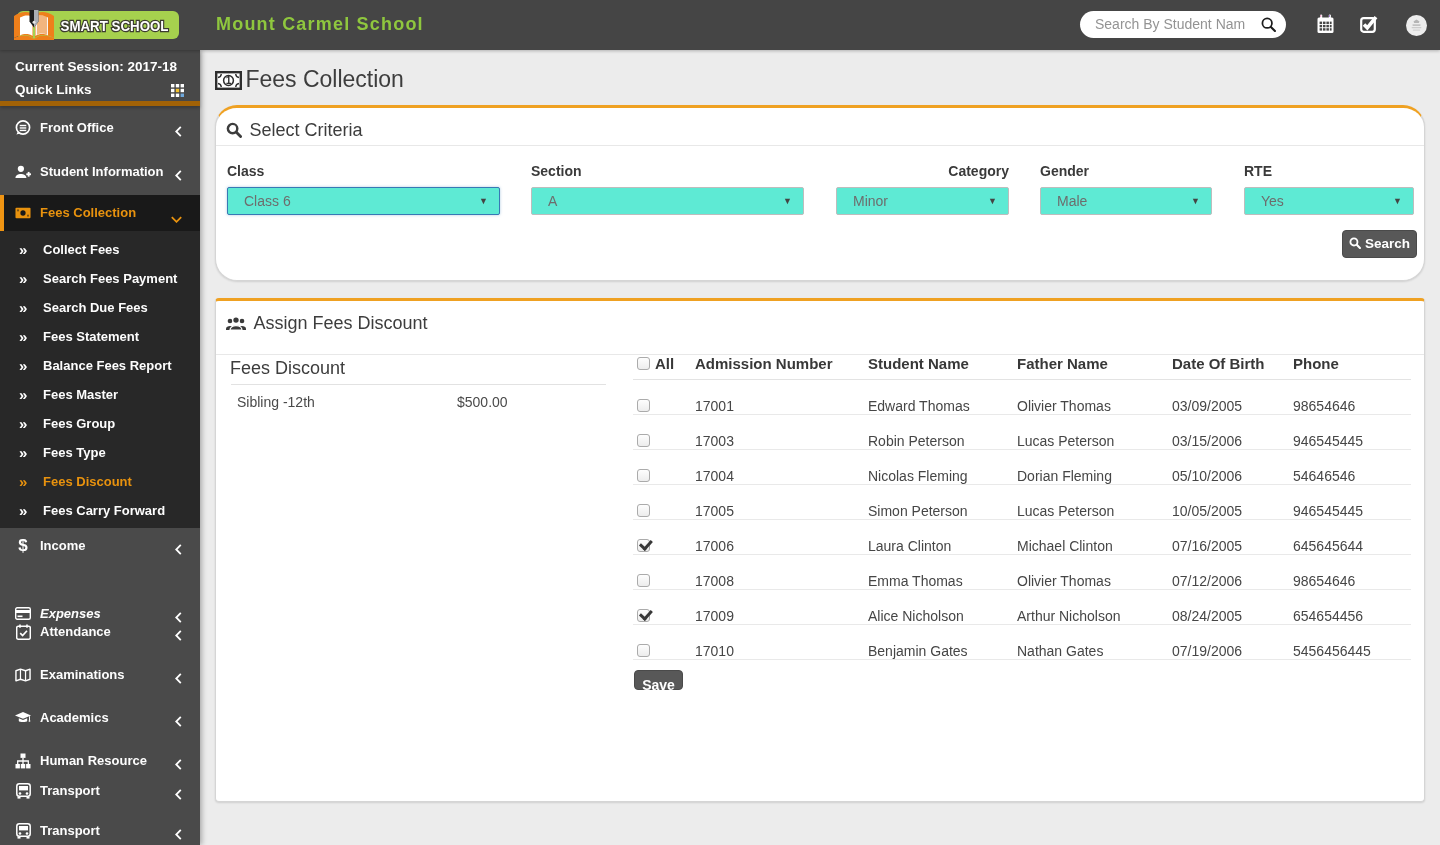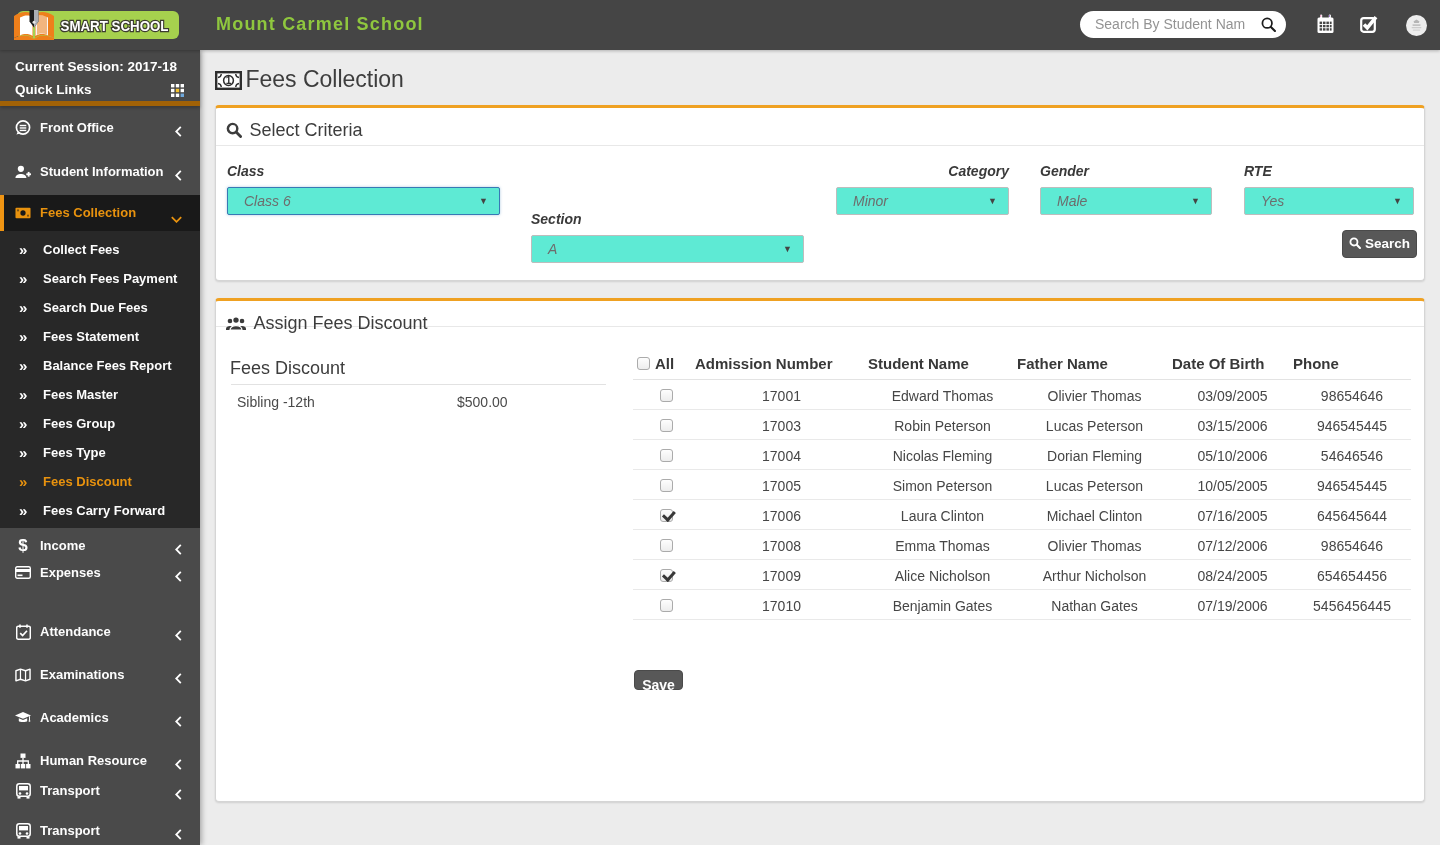--- a/index.html
+++ b/index.html
@@ -38,45 +38,45 @@
   .sitem .arr { position:absolute; left:19px; top:0; line-height:29px; font-size:15px; font-weight:bold; color:#fff; }
   .sitem .lbl { position:absolute; left:43px; top:0; line-height:29px; font-size:13px; font-weight:bold; color:#fdfdfd; }
   .sitem.on .arr, .sitem.on .lbl { color:#e8920e; }
 
   
   .content { position:absolute; left:200px; top:50px; width:1240px; height:795px; background:#ececec; }
   .pagetitle { position:absolute; left:15px; top:16px; height:32px; font-size:23px; color:#3d3d3d; }
   .pagetitle svg { vertical-align:-3px; margin-right:7px; }
 
   .card { position:absolute; left:15px; width:1210px; background:#fff; border:1px solid #d5d5d5; border-top:3px solid #efa122; border-radius:4px; box-shadow:0 1px 2px rgba(0,0,0,0.12); }
-  .card1 { top:55px; height:176px; }
+  .card1 { top:55px; height:176px;border-radius:22px; }
   .card2 { top:248px; height:504px; }
   .card-h { position:relative; height:38px; border-bottom:1px solid #e8e8e8; padding:12px 0 0 10px; }
   .card-h .t { line-height:20px; font-size:18px; color:#3d3d3d; }
-  .card2 .card-h { height:26px; }
+  .card2 .card-h { height:54px; }
   .card-h svg { vertical-align:-2px; margin-right:3px; }
 
-  .fgroup { position:absolute; top:55px;font-style:italic; }
+  .fgroup { position:absolute; top:55px; }
   .fgroup label { display:block; font-size:14px; font-weight:bold; color:#3a3a3a; line-height:16px; margin-bottom:8px; }
   .sel { position:relative; height:28px; border:1px solid #bdbdbd; border-radius:2px; background:#5eead4; }
   .sel.blue { border:1px solid #3879b5; box-shadow:0 0 3px rgba(56,121,181,0.4); }
   .sel .v { position:absolute; left:16px; top:0; line-height:26px; font-size:14px; color:#6d6d6d; }
   .sel .a { position:absolute; right:11px; top:0; line-height:26px; font-size:9px; color:#444; }
   .btn { position:absolute; background:#585858; border:1px solid #4a4a4a; border-radius:4px; color:#fff; font-size:13.5px; font-weight:bold; text-align:center; }
 
   
   .fd-title { position:absolute; left:14px; top:57px; font-size:18px; color:#3d3d3d; }
   .fd-line { position:absolute; left:15px; top:83px; width:375px; height:1px; background:#e2e2e2; }
   .fd-row1 { position:absolute; left:21px; top:93px; font-size:14px; color:#4a4a4a; }
   .fd-amt { position:absolute; left:241px; top:93px; font-size:14px; color:#4a4a4a; }
 
   
   .tbl { position:absolute; left:417px; top:42px; width:778px; border-collapse:collapse; font-size:14px; color:#464646; }
   .tbl th { text-align:left; font-size:15px; color:#383838; font-weight:bold; border-bottom:1px solid #e3e3e3; height:36px; padding:5px 0 0 0; vertical-align:middle; }
-  .tbl td { border-bottom:1px solid #e9e9e9; height:30px; padding:4px 0 0 0; vertical-align:middle;text-align:center; }
+  .tbl td { border-bottom:1px solid #e9e9e9; height:30px; padding:18px 0 0 0; vertical-align:middle; }
   .tbl td:first-child, .tbl th:first-child { padding-left:4px; }
   .cb { display:inline-block; width:13px; height:13px; border:1px solid #ababab; border-radius:3px; background:linear-gradient(#fdfdfd,#ededed); position:relative; vertical-align:-1px; }
   .cb.ck:after { content:""; position:absolute; left:2px; top:0.5px; width:8.5px; height:5px; border-left:3px solid #383838; border-bottom:3px solid #383838; transform:rotate(-48deg); }
   .allcell { font-weight:bold; }
 </style>
 </head>
 <body>
 
 <div class="topbar">
   <div class="logo-wrap">
@@ -249,21 +249,21 @@
     </div>
 
     <div class="mitem" style="top:474px;">
       <span class="ico" style="font-size:17px; font-weight:bold; color:#fff;">$</span>
       <span class="lbl">Income</span>
       <span class="chev"><svg width="7" height="11" viewBox="0 0 7 11">
             <polyline points="5.8,0.8 1.2,5.5 5.8,10.2" stroke="#fff" stroke-width="1.8" fill="none"></polyline>
           </svg></span>
     </div>
 
-    <div class="mitem" style="top:501px;">
+    <div class="mitem" style="top:542px;font-style:italic;">
       <span class="ico">
           <svg width="16" height="13" viewBox="0 0 16 13">
             <rect x="0.7" y="0.7" width="14.6" height="11.6" rx="1.5" fill="none" stroke="#fff" stroke-width="1.4"></rect>
             <rect x="0.7" y="3" width="14.6" height="3" fill="#fff"></rect>
             <rect x="2.5" y="8.5" width="5" height="1.6" fill="#fff"></rect>
           </svg>
         </span>
       <span class="lbl">Expenses</span>
       <span class="chev"><svg width="7" height="11" viewBox="0 0 7 11">
             <polyline points="5.8,0.8 1.2,5.5 5.8,10.2" stroke="#fff" stroke-width="1.8" fill="none"></polyline>
@@ -388,21 +388,21 @@
         </svg>
       <span class="t">Select Criteria</span>
     </div>
     <div class="fgroup" style="left:11px; width:273px;">
       <label>Class</label>
       <div class="sel blue">
           <span class="v">Class 6</span>
           <span class="a">▼</span>
         </div>
     </div>
-    <div class="fgroup" style="left:315px; width:273px;margin-top:48px;">
+    <div class="fgroup" style="left:315px; width:273px;">
       <label>Section</label>
       <div class="sel">
           <span class="v">A</span>
           <span class="a">▼</span>
         </div>
     </div>
     <div class="fgroup" style="left:620px; width:173px;text-align:right;">
       <label>Category</label>
       <div class="sel">
           <span class="v">Minor</span>

